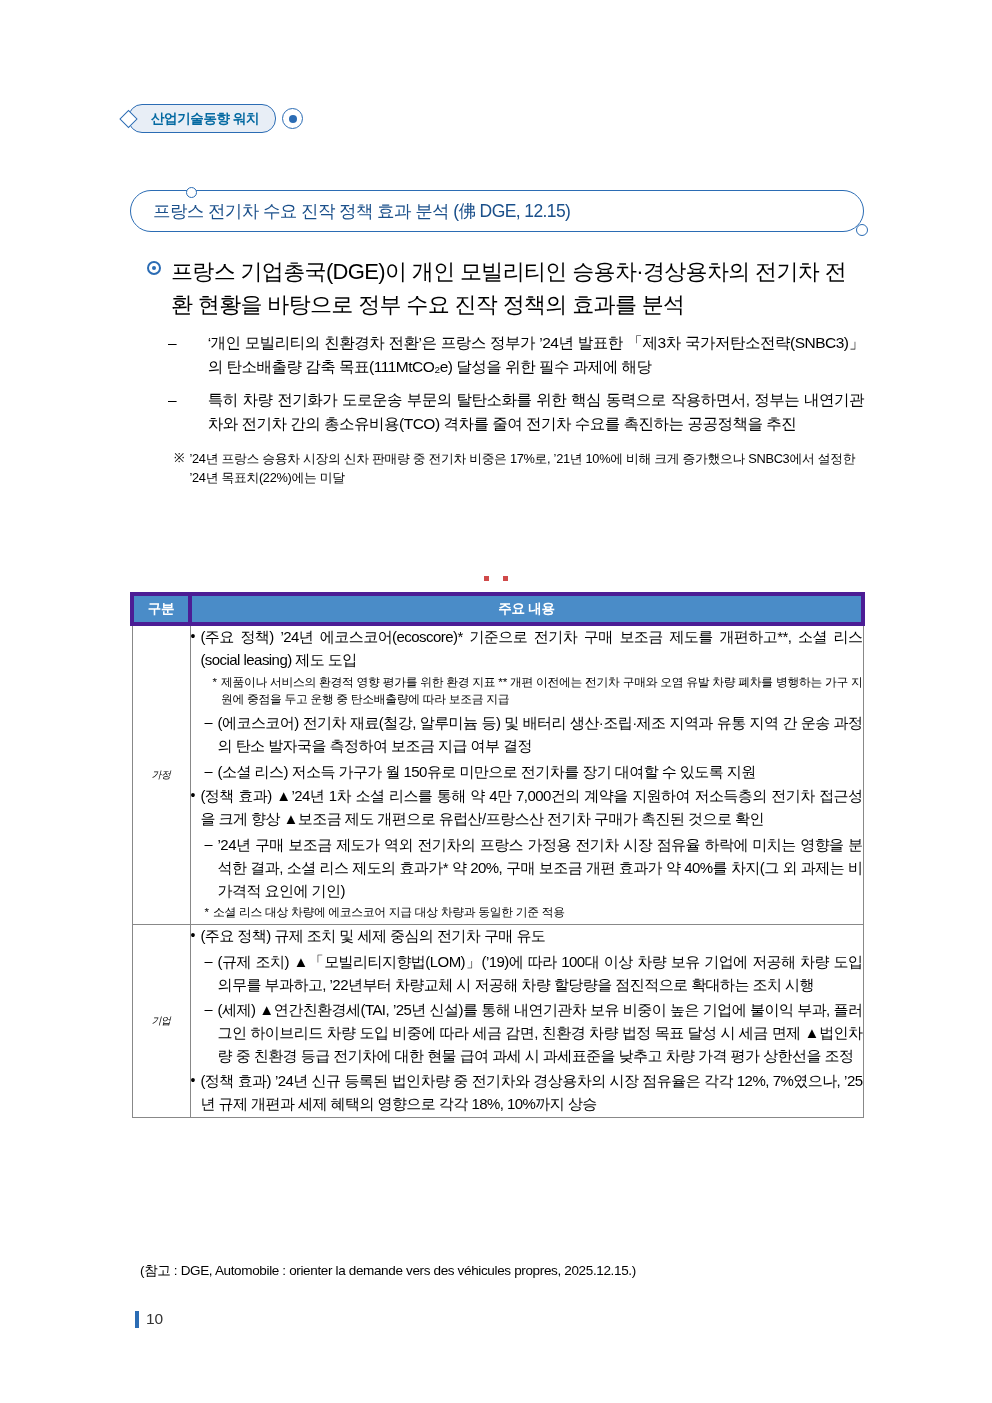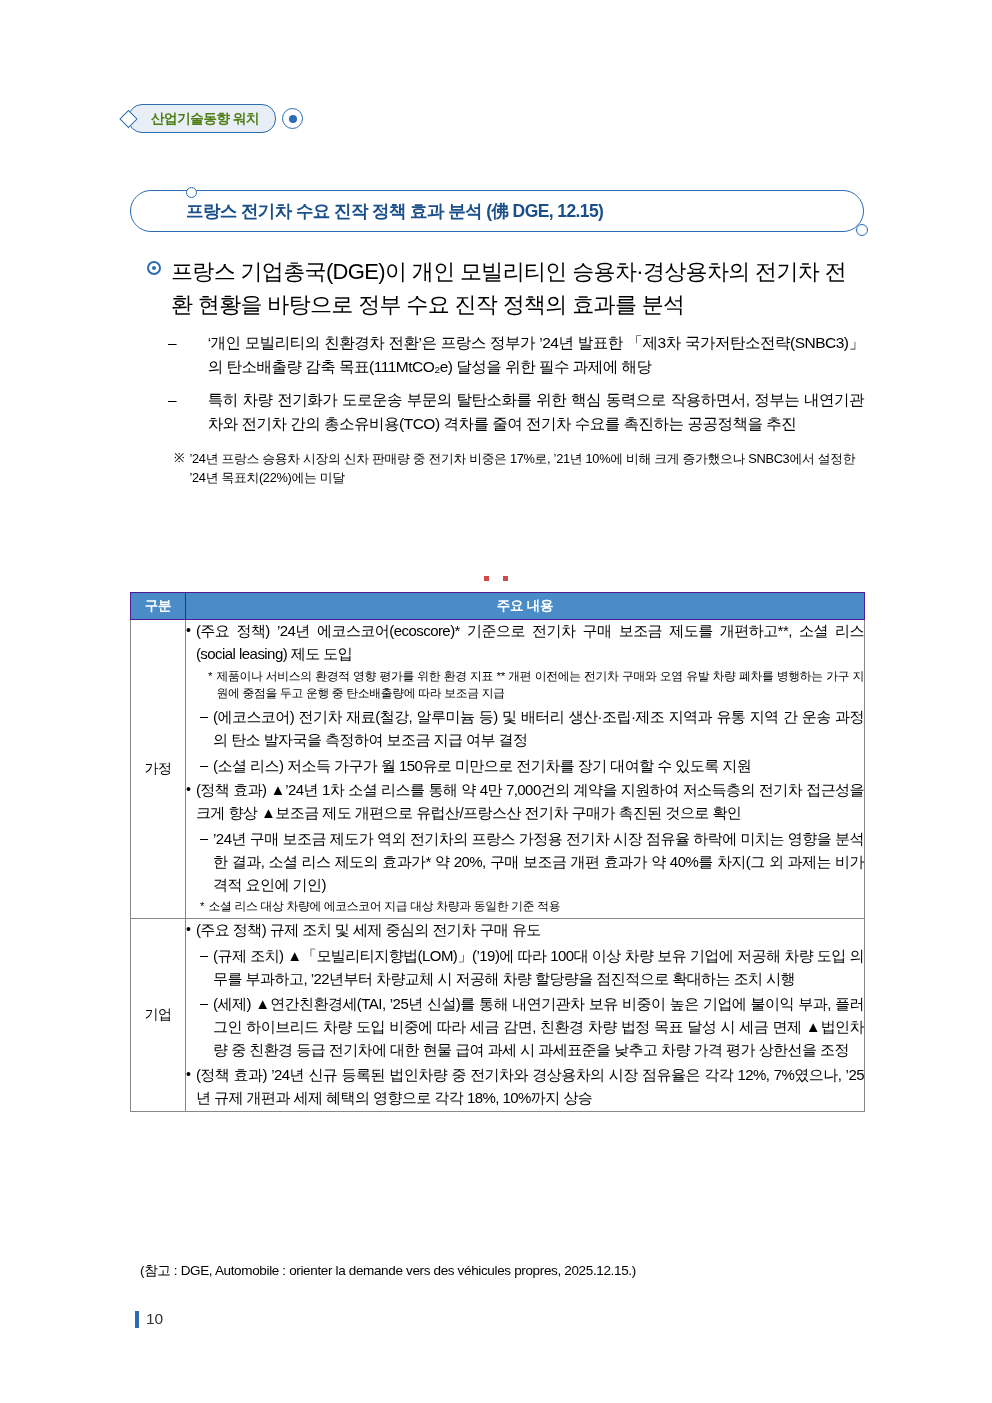--- a/index.html
+++ b/index.html
@@ -37,21 +37,21 @@
     height: 27px;
     background: #e8eef6;
     border: 1.4px solid #2b6cb4;
     border-radius: 14px;
     padding: 0 16px 0 22px;
     position: relative;
   }
   .ribbon-label {
     font-size: 13.5px;
     font-weight: bold;
-    color: #4d7c0f;
+    color: #0369a1;
     letter-spacing: -0.4px;
   }
   .ribbon-diamond {
     position: absolute;
     left: -7px;
     top: 50%;
     width: 11px;
     height: 11px;
     background: #ffffff;
     border: 1.4px solid #2b6cb4;
@@ -87,24 +87,23 @@
     border: 1.6px solid #2b6cb4;
     border-radius: 21px;
     box-sizing: border-box;
     display: flex;
     align-items: center;
     padding-left: 22px;
     background: #ffffff;
   }
   .title-text {
     font-size: 17.5px;
-    font-weight: bold;
+    font-weight: normal;
     color: #1a4f8a;
     letter-spacing: -0.6px;
-    margin-left: 33px;
   }
   .title-knob-top {
     position: absolute;
     left: 55px;
     top: -4.5px;
     width: 9px;
     height: 9px;
     border-radius: 50%;
     background: #ffffff;
     border: 1.6px solid #2b6cb4;
@@ -224,33 +223,34 @@
     width: 735px;
     border-collapse: collapse;
     table-layout: fixed;
   }
   table.main th {
     background: #4a8cc8;
     color: #ffffff;
     font-size: 13.5px;
     font-weight: bold;
     padding: 4px 0;
-    border: 1px solid #4c1d95;
+    border: 4px solid #4c1d95;
     letter-spacing: -0.3px;
   }
   table.main td {
     border: 1px solid #888888;
     vertical-align: middle;
     padding: 0;
   }
   td.cat {
     width: 54px;
     text-align: center;
-    font-size: 14px;
+    font-size: 10px;
     letter-spacing: -0.5px;
+    font-style: italic;
   }
   td.body-cell {
     padding: 8px 10px 9px 8px;
     vertical-align: top;
   }
   .b1 {
     display: flex;
     align-items: flex-start;
     margin-bottom: 2px;
   }

